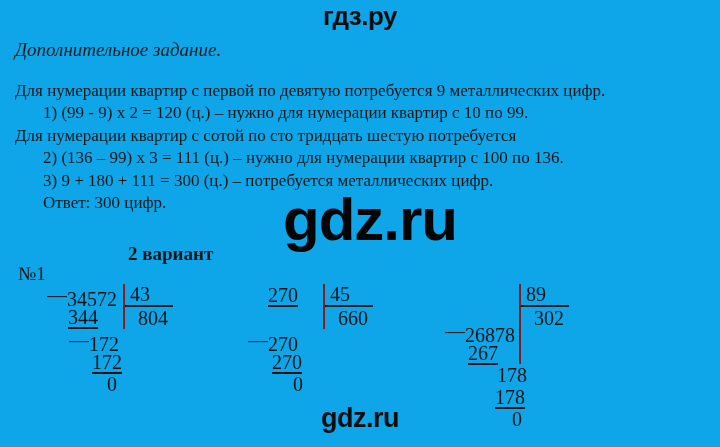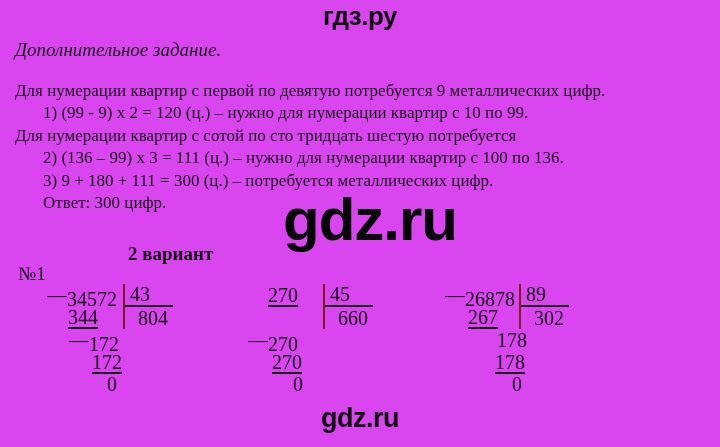--- a/index.html
+++ b/index.html
@@ -1,19 +1,19 @@
 <!DOCTYPE html>
 <html><head>
 <meta charset="utf-8">
 <style>
   html,body{margin:0;padding:0;background:#ffffff;}
   .page{
     position:relative;
     width:720px;height:447px;
-    background:#d946ef;
+    background:#0ea5e9;
     overflow:hidden;
     font-family:"Liberation Serif", serif;
     color:#161616;
   }
   .site-logo{
     position:absolute;top:1px;left:0;width:720px;
     text-align:center;
     font-family:"Liberation Sans", sans-serif;
     font-weight:bold;font-size:26px;letter-spacing:-0.5px;
     color:#0d0d0d;
@@ -44,21 +44,21 @@
   
   .division{
     position:absolute;top:284px;
     font-size:20px;color:#141414;
   }
   .div1{left:47px;}
   .div2{left:247px;}
   .div3{left:445px;}
   .d-top{display:flex;align-items:stretch;}
   .d-left{width:76px;}
-  .div3 .d-left{width:74px;}
+  .div3 .d-left{width:74px;margin-top:36px;}
   .d-right{
     border-left:2px solid #7f1d1d;
     width:48px;
   }
   .d-divisor{
     height:21px;line-height:21px;
     padding-left:5px;
     border-bottom:2px solid #1c1c1c;
   }
   .d-quotient{height:22px;line-height:22px;padding-left:13px;}

